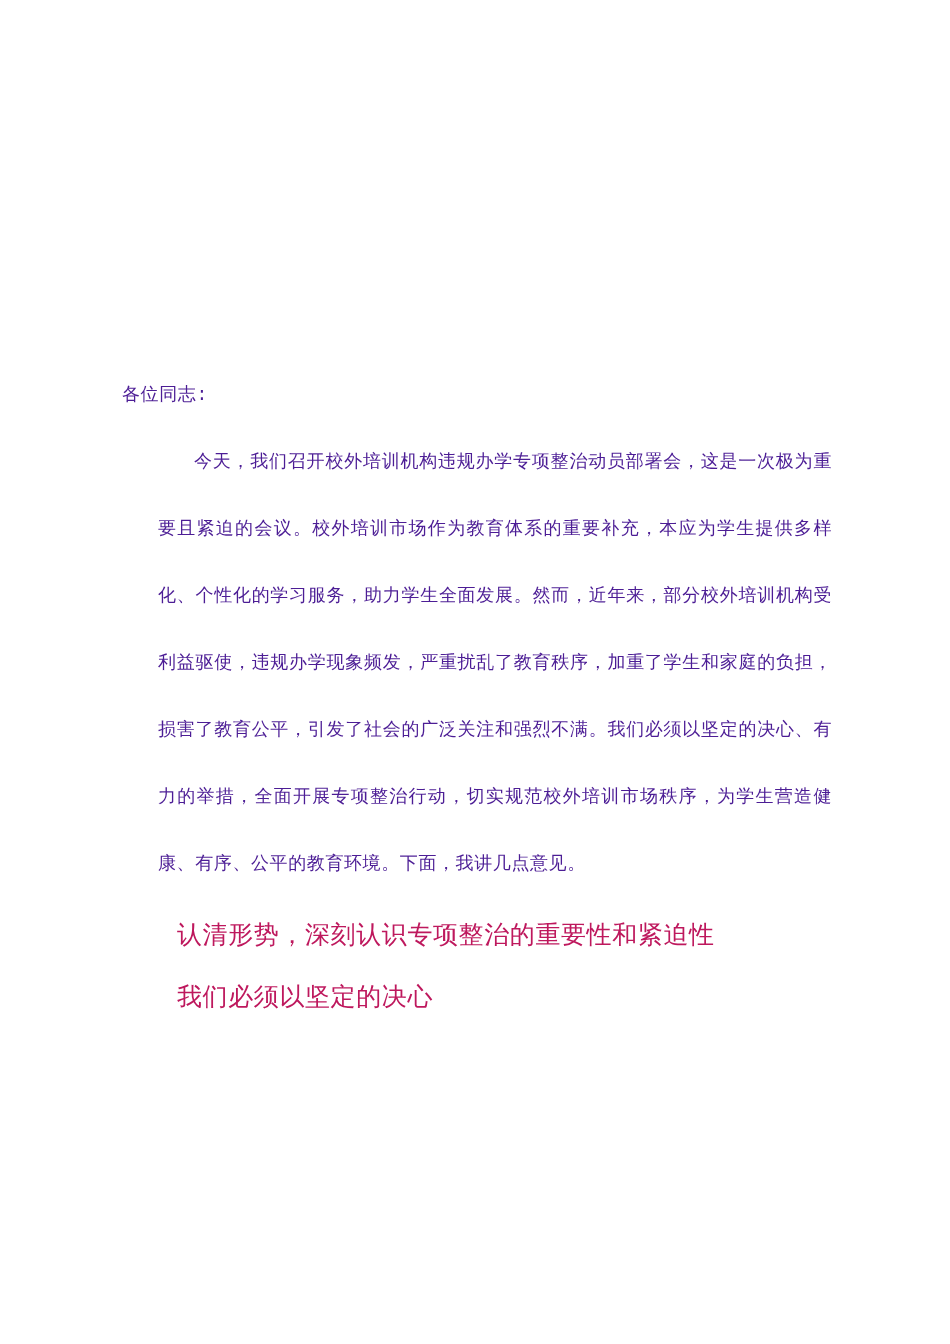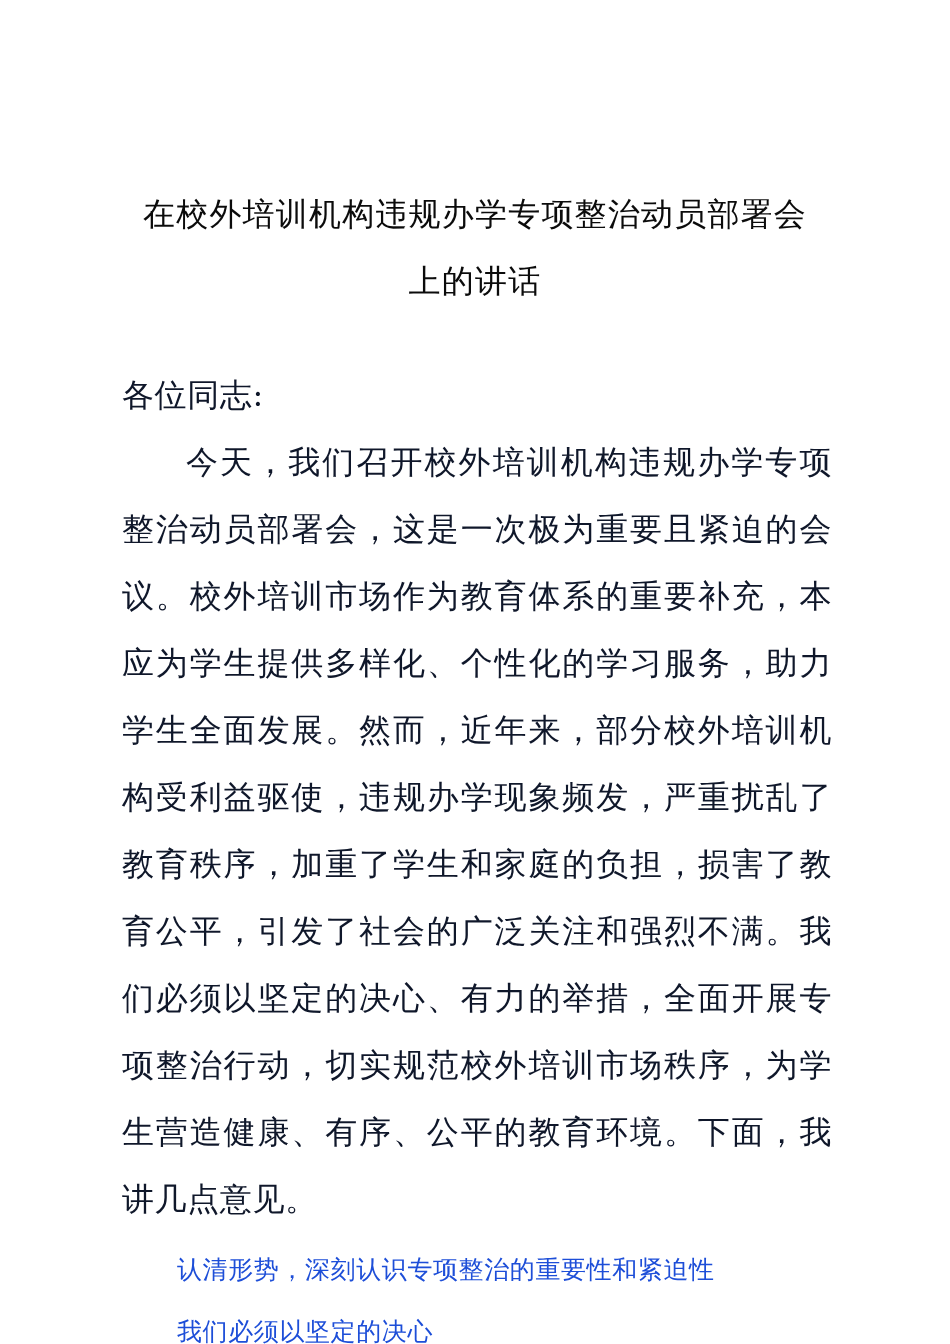--- a/index.html
+++ b/index.html
@@ -36,63 +36,61 @@
 
   
   .body-block {
     position: absolute;
     left: 122px;
     top: 362px;
     width: 710px;
   }
 
   .para {
-    font-size: 32px;
+    font-size: 18px;
     line-height: 67px;
     letter-spacing: 0.6px;
-    color: #0f172a;
+    color: #4c1d95;
     margin: 0;
     text-align: justify;
     text-justify: inter-character;
     word-break: break-all;
+    font-family: Liberation Mono, monospace;
   }
 
   .salutation {
     text-indent: 0;
   }
 
   .indent-2 {
     text-indent: 2em;
+    margin-left: 36px;
   }
 
   
   .subhead {
     font-size: 25px;
     line-height: 62px;
     letter-spacing: 0.6px;
-    color: #1d4ed8;
+    color: #be185d;
     margin: 0;
     text-indent: 2.2em;
     text-align: left;
     white-space: nowrap;
   }
 
   .subhead-group {
     margin-top: 6px;
   }
 </style>
 </head>
 <body>
 
 <div class="page">
 
-  <h1 class="doc-title">
-    <span>在校外培训机构违规办学专项整治动员部署会</span><br>
-    <span>上的讲话</span>
-  </h1>
 
   <div class="body-block">
 
     <p class="para salutation">各位同志:</p>
 
     <p class="para indent-2">今天，我们召开校外培训机构违规办学专项整治动员部署会，这是一次极为重要且紧迫的会议。校外培训市场作为教育体系的重要补充，本应为学生提供多样化、个性化的学习服务，助力学生全面发展。然而，近年来，部分校外培训机构受利益驱使，违规办学现象频发，严重扰乱了教育秩序，加重了学生和家庭的负担，损害了教育公平，引发了社会的广泛关注和强烈不满。我们必须以坚定的决心、有力的举措，全面开展专项整治行动，切实规范校外培训市场秩序，为学生营造健康、有序、公平的教育环境。下面，我讲几点意见。</p>
 
     <div class="subhead-group">
       <p class="subhead">认清形势，深刻认识专项整治的重要性和紧迫性</p>
       <p class="subhead">我们必须以坚定的决心</p>

